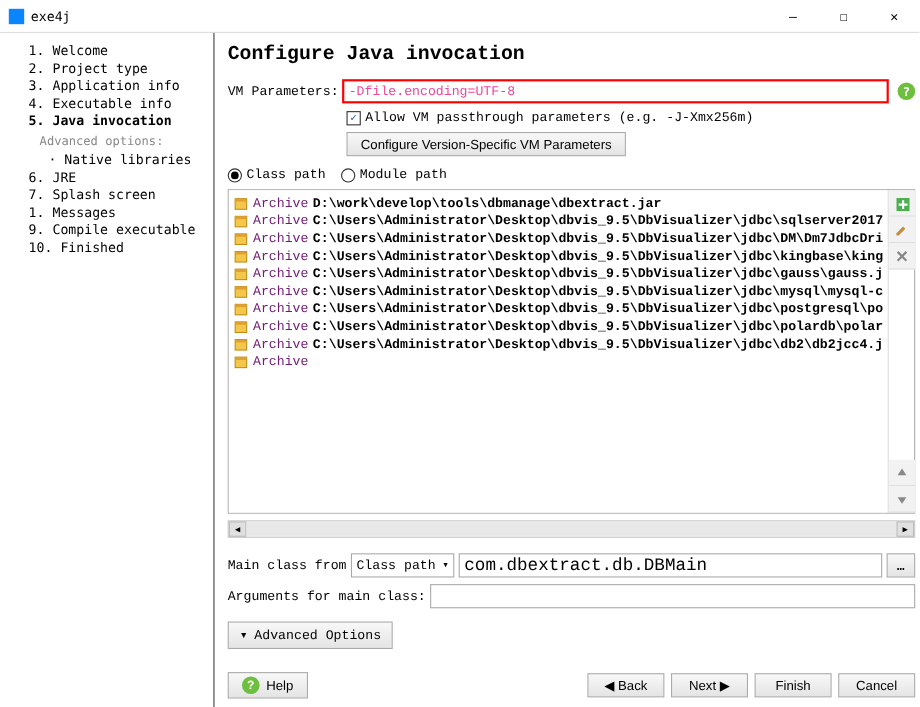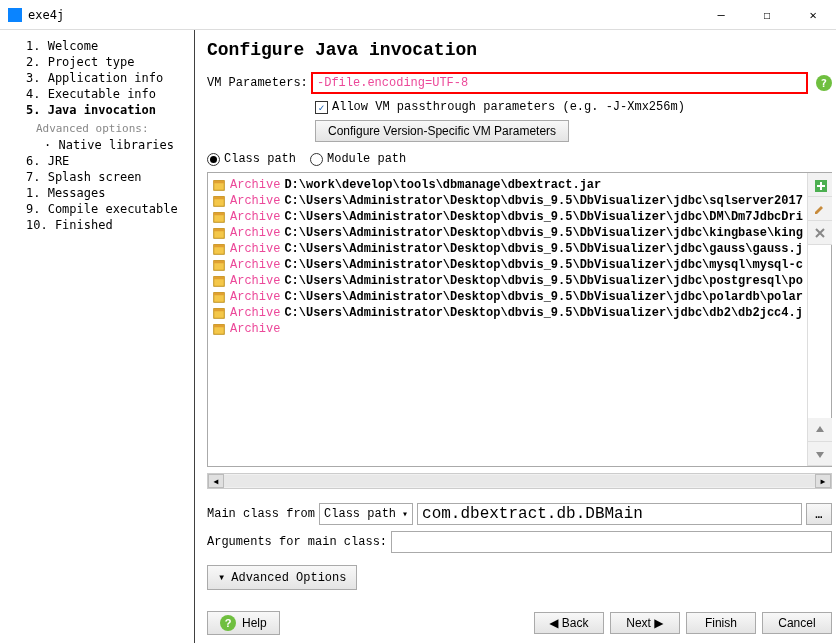--- a/index.html
+++ b/index.html
@@ -29,21 +29,21 @@
 .btn { background: linear-gradient(#f8f8f8,#e4e4e4); border: 1px solid #aaa; padding: 3px 12px; font-family: Liberation Sans, sans-serif; font-size: 12px; cursor: default; }
 .btn-row { margin-left: 108px; }
 .radio-row { display: flex; align-items: center; gap: 14px; margin-top: 4px; }
 .radio { width: 13px; height: 13px; border-radius: 50%; border: 1px solid #333; display: inline-flex; align-items: center; justify-content: center; }
 .radio.on::after { content: ""; width: 7px; height: 7px; border-radius: 50%; background: #000; }
 .radio-lbl { display: flex; align-items: center; gap: 4px; font-family: "Courier New", monospace; }
 .list-wrap { border: 1px solid #aaa; flex: 1; display: flex; }
 .list { flex: 1; overflow: hidden; padding: 4px 2px; background: #fff; }
 .list-row { display: flex; align-items: center; gap: 4px; padding: 1px 2px; font-family: "Courier New", monospace; font-size: 12px; white-space: nowrap; }
 .jar-icon { width: 14px; height: 14px; flex-shrink: 0; }
-.list-lbl { color: #ec4899; }
+.list-lbl { color: #701a75; }
 .list-path { font-weight: bold; }
 .side-btns { display: flex; flex-direction: column; width: 24px; border-left: 1px solid #ddd; }
 .side-btn { width: 24px; height: 24px; display: flex; align-items: center; justify-content: center; border-bottom: 1px solid #ddd; background: #f2f2f2; }
 .scroll-h { height: 16px; background: #f0f0f0; border: 1px solid #ccc; margin-top: 0; display: flex; align-items: center; }
 .scroll-h-btn { width: 16px; height: 14px; background: #e0e0e0; border: 1px solid #bbb; display: flex; align-items: center; justify-content: center; font-size: 8px; }
 .scroll-h-track { flex: 1; height: 12px; background: #e8e8e8; }
 .sel { height: 22px; border: 1px solid #aaa; background: #fff; padding: 0 16px 0 4px; font-family: "Courier New", monospace; font-size: 12px; position: relative; display: inline-flex; align-items: center; }
 .sel::after { content: "▾"; position: absolute; right: 4px; font-size: 10px; }
 .long-input { flex: 1; height: 22px; border: 1px solid #aaa; padding: 0 4px; font-family: "Courier New", monospace; font-size: 16px; }
 .browse-btn { width: 26px; height: 22px; border: 1px solid #aaa; background: linear-gradient(#f8f8f8,#e4e4e4); display: flex; align-items: center; justify-content: center; }

